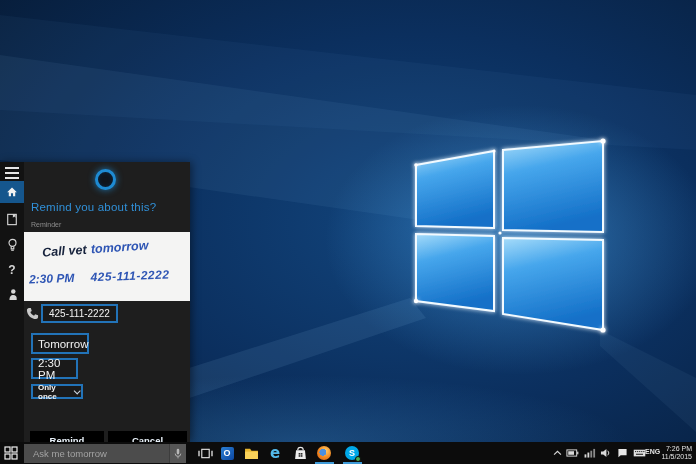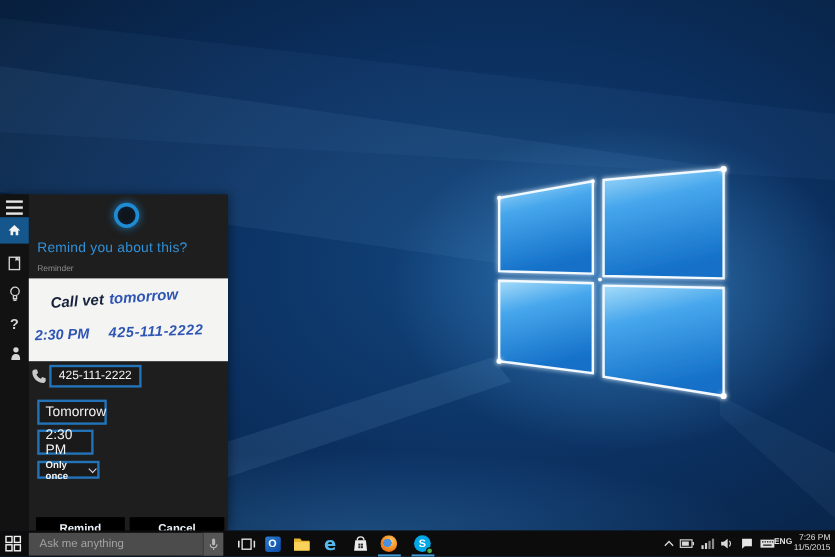--- a/index.html
+++ b/index.html
@@ -198,21 +198,21 @@
         <g fill="none" stroke="#f0f0f0" stroke-width="1.2">
           <rect x="1" y="1" width="5" height="5"></rect>
           <rect x="8" y="1" width="5" height="5"></rect>
           <rect x="1" y="8" width="5" height="5"></rect>
           <rect x="8" y="8" width="5" height="5"></rect>
         </g>
       </svg>
     </div>
 
     <div class="searchbox">
-      <span class="ph">Ask me anything</span>
+      <span class="ph">Ask me tomorrow</span>
       <div class="micwrap">
         <svg width="8" height="12" viewBox="0 0 10 14">
           <rect x="3.4" y="0.5" width="3.2" height="7" rx="1.6" fill="#b8b8b8"></rect>
           <path d="M1.5 6.5 a3.5 3.5 0 0 0 7 0" fill="none" stroke="#b8b8b8" stroke-width="1.1"></path>
           <line x1="5" y1="10.2" x2="5" y2="12.5" stroke="#b8b8b8" stroke-width="1.1"></line>
         </svg>
       </div>
     </div>
 
     <div class="appicon" style="left:197px;">

